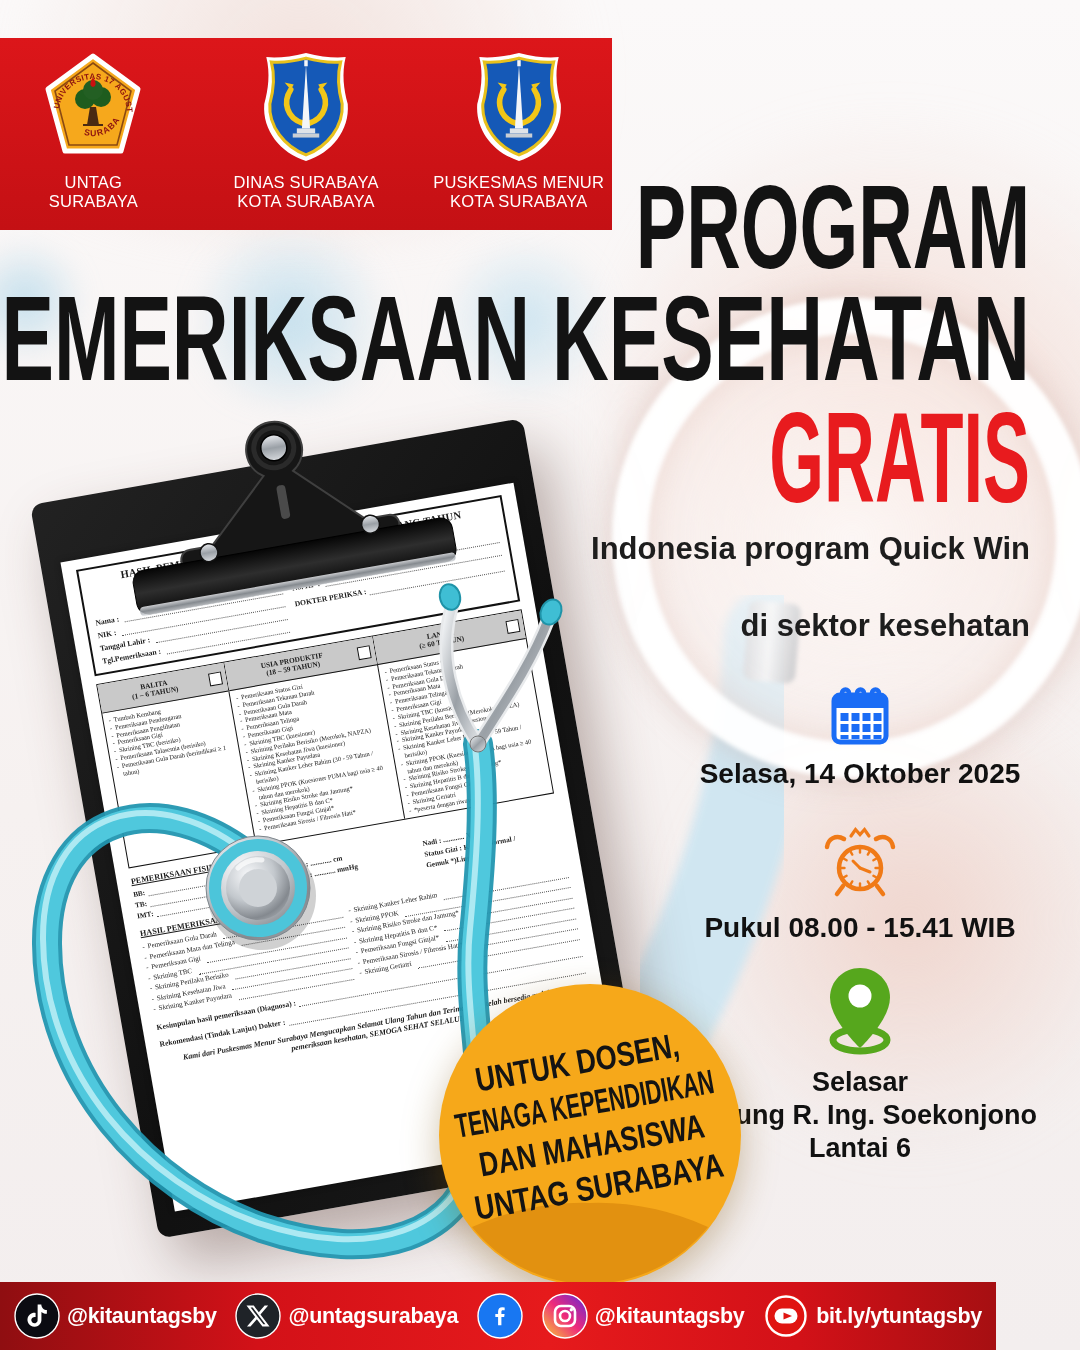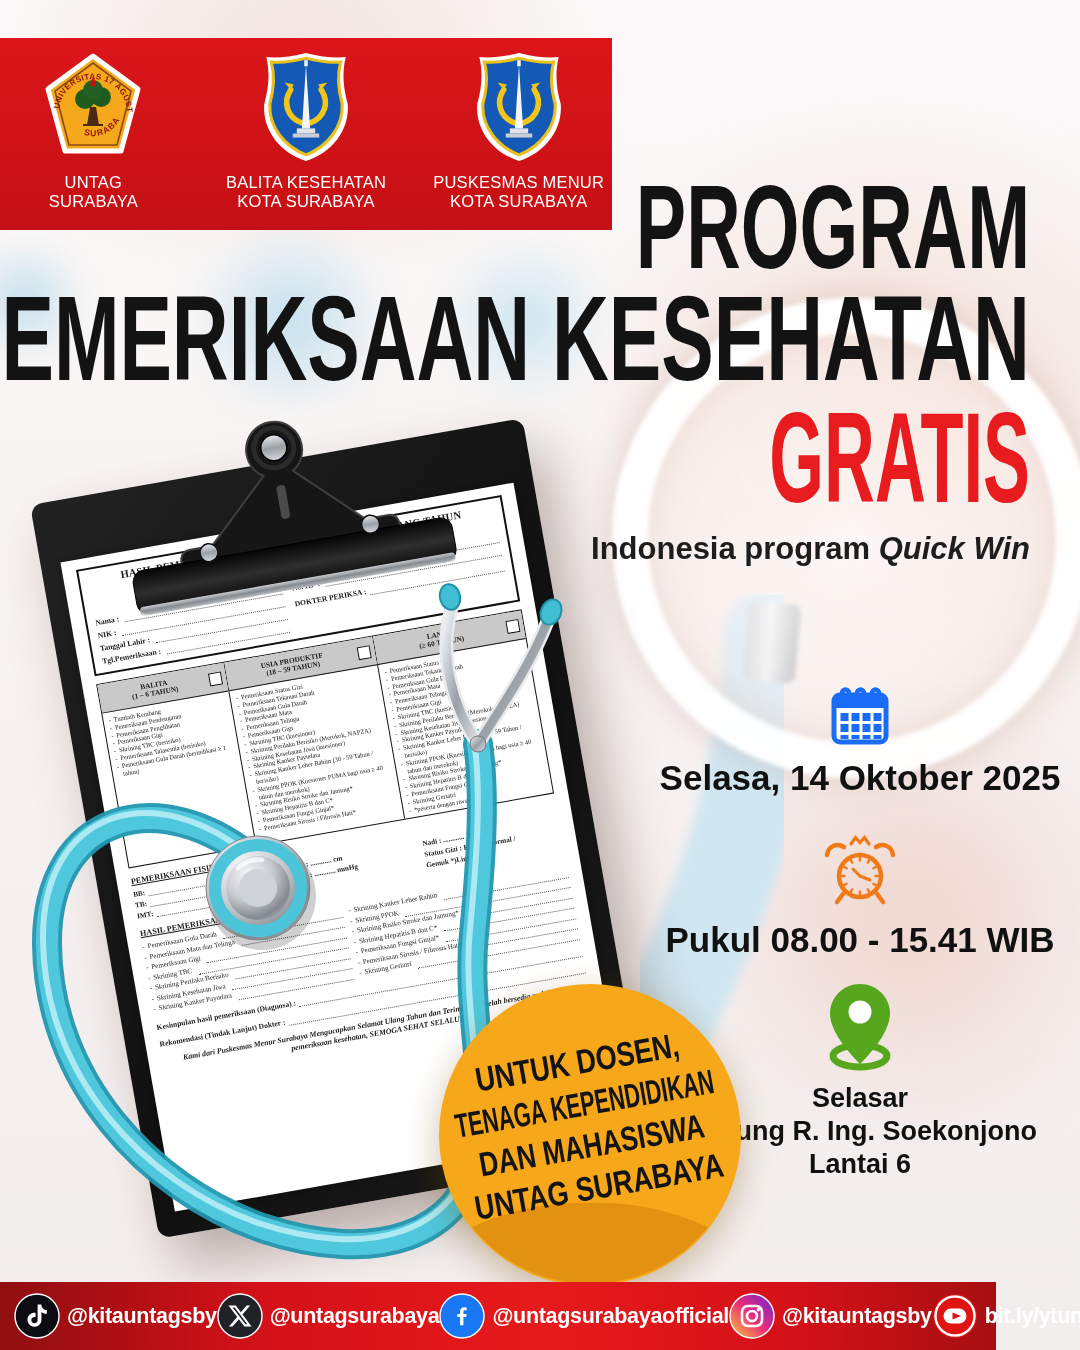--- a/index.html
+++ b/index.html
@@ -36,24 +36,24 @@
   
   .title{right:50px;top:178px;text-align:right;color:#131313;}
   .title .ln{display:block;white-space:nowrap;}
   .title .ln span{display:inline-block;transform-origin:100% 50%;font-weight:700;}
   .t1 span{font-size:118px;line-height:98px;transform:scaleX(.64);}
   .t2{margin-top:12px;}
   .t2 span{font-size:121px;line-height:100px;transform:scaleX(.65);}
   .t3{margin-top:18px;}
   .t3 span{font-size:128px;line-height:104px;transform:scaleX(.55);color:#e81b1e;}
   .subtitle{margin-top:20px;font-size:31px;font-weight:700;line-height:1.24;color:#1d1d1d;}
-  .subtitle .it{font-style:italic;}
+  .subtitle .it{}
   
   .schedule{left:640px;top:684px;width:440px;text-align:center;}
-  .schedule .txt{font-size:35px;font-weight:700;color:#111;}
+  .schedule .txt{font-size:28px;font-weight:700;color:#111;}
   .venue{font-size:27px;font-weight:700;line-height:1.22;color:#111;}
   .mt36{margin-top:36px;} .mt20{margin-top:20px;} .mt6{margin-top:6px;}
   
   .clipboard{left:30px;top:505px;width:500px;height:745px;transform:rotate(-10deg);transform-origin:0 0;}
   .board{position:absolute;inset:0;border-radius:12px;
     background:linear-gradient(135deg,#222 0%,#101010 55%,#1a1a1a 100%);
     box-shadow:16px 30px 55px rgba(85,55,48,.38);}
   .paper{position:absolute;left:20px;right:20px;top:62px;bottom:24px;background:#fff;
     box-shadow:0 0 7px rgba(0,0,0,.3);padding:10px 14px;box-sizing:border-box;
     font-family:"Liberation Serif","DejaVu Serif",serif;color:#1a1a1a;}
@@ -156,21 +156,21 @@
       <path d="M45 2 C30 6 16 7 6 6 C10 22 8 38 4 52 C2 78 20 100 45 108 C70 100 88 78 86 52 C82 38 80 22 84 6 C74 7 60 6 45 2 Z" fill="#fff"></path>
       <path d="M45 7 C32 10.5 20 11.5 11 10.8 C14.5 24 13 39 9.5 52 C8 74 24 94 45 102 C66 94 82 74 80.5 52 C77 39 75.5 24 79 10.8 C70 11.5 58 10.5 45 7 Z" fill="#1559b7" stroke="#e8c11c" stroke-width="3"></path>
       <path d="M30 38 C22 50 26 66 42 71" stroke="#f2c618" stroke-width="5.5" fill="none" stroke-linecap="round"></path>
       <path d="M60 38 C68 50 64 66 48 71" stroke="#f2c618" stroke-width="5.5" fill="none" stroke-linecap="round"></path>
       <path d="M30 38 l-6 -7 9 2 Z M60 38 l6 -7 -9 2 Z" fill="#f2c618"></path>
       <path d="M45 14 L41 76 H49 Z" fill="#f4f6f8"></path>
       <rect x="36" y="76" width="18" height="5" fill="#dfe3e8"></rect>
       <rect x="32" y="81" width="26" height="4" fill="#c9ced4"></rect>
       <rect x="43.3" y="9" width="3.4" height="6" fill="#f4f6f8"></rect>
     </svg>
-    <div class="cap"><span>BALITA KESEHATAN</span><br><span>KOTA SURABAYA</span></div>
+    <div class="cap"><span>DINAS SURABAYA</span><br><span>KOTA SURABAYA</span></div>
   </div>
   <div class="logo-item">
     <svg width="94" height="112" viewBox="0 0 90 110">
       <path d="M45 2 C30 6 16 7 6 6 C10 22 8 38 4 52 C2 78 20 100 45 108 C70 100 88 78 86 52 C82 38 80 22 84 6 C74 7 60 6 45 2 Z" fill="#fff"></path>
       <path d="M45 7 C32 10.5 20 11.5 11 10.8 C14.5 24 13 39 9.5 52 C8 74 24 94 45 102 C66 94 82 74 80.5 52 C77 39 75.5 24 79 10.8 C70 11.5 58 10.5 45 7 Z" fill="#1559b7" stroke="#e8c11c" stroke-width="3"></path>
       <path d="M30 38 C22 50 26 66 42 71" stroke="#f2c618" stroke-width="5.5" fill="none" stroke-linecap="round"></path>
       <path d="M60 38 C68 50 64 66 48 71" stroke="#f2c618" stroke-width="5.5" fill="none" stroke-linecap="round"></path>
       <path d="M30 38 l-6 -7 9 2 Z M60 38 l6 -7 -9 2 Z" fill="#f2c618"></path>
       <path d="M45 14 L41 76 H49 Z" fill="#f4f6f8"></path>
       <rect x="36" y="76" width="18" height="5" fill="#dfe3e8"></rect>
@@ -181,20 +181,21 @@
   </div>
 </div>
 
 <div class="abs title">
   <div class="ln t1"><span>PROGRAM</span></div>
   <div class="ln t2"><span>PEMERIKSAAN KESEHATAN</span></div>
   <div class="ln t3"><span>GRATIS</span></div>
   <div class="subtitle">
     <span>Indonesia program </span><span class="it">Quick Win</span><br>
     <br>
+    <span>di sektor kesehatan</span>
   </div>
 </div>
 
 <div class="abs schedule">
   <div>
     <svg width="64" height="64" viewBox="0 0 64 64">
       <rect x="6" y="11" width="52" height="47" rx="6" fill="#fff" stroke="#1a6cf5" stroke-width="5"></rect>
       <path d="M6 17 a6 6 0 0 1 6 -6 h40 a6 6 0 0 1 6 6 v7 H6 Z" fill="#1a6cf5"></path>
       <path d="M14 15 v-6 a3.5 3.5 0 0 1 7 0 v6" fill="none" stroke="#1a6cf5" stroke-width="4.5"></path>
       <path d="M29 15 v-6 a3.5 3.5 0 0 1 7 0 v6" fill="none" stroke="#1a6cf5" stroke-width="4.5"></path>
@@ -700,21 +701,20 @@
       <circle cx="23" cy="23" r="22" fill="#1f2328" stroke="#fff" stroke-width="1.4"></circle>
       <path transform="translate(11.5 11.5) scale(0.96)" fill="#fff" d="M18.9 1.15h3.68l-8.04 9.19L24 22.85h-7.41l-5.8-7.58-6.64 7.58H.47l8.6-9.83L0 1.15h7.59l5.24 6.93ZM17.61 20.64h2.04L6.49 3.24H4.3Z"></path>
     </svg>
     <span>@untagsurabaya</span>
   </div>
   <div class="soc-item">
     <svg width="46" height="46" viewBox="0 0 46 46">
       <circle cx="23" cy="23" r="22" fill="#1877f2" stroke="#fff" stroke-width="1.4"></circle>
       <path transform="translate(11 11.3)" fill="#fff" d="M13.397 20.997v-8.196h2.765l.411-3.209h-3.176V7.548c0-.926.258-1.56 1.587-1.56h1.684V3.127A22.336 22.336 0 0 0 14.201 3c-2.444 0-4.122 1.492-4.122 4.231v2.355H7.332v3.209h2.753v8.202z"></path>
     </svg>
-    <span>@untagsurabayaofficial</span>
   </div>
   <div class="soc-item">
     <svg width="46" height="46" viewBox="0 0 46 46">
       <defs>
           <linearGradient id="igG" x1="0" y1="1" x2="1" y2="0">
         <stop offset="0" stop-color="#f9ce34"></stop>
             <stop offset=".5" stop-color="#ee2a7b"></stop>
             <stop offset="1" stop-color="#6228d7"></stop>
       </linearGradient>
         </defs>

